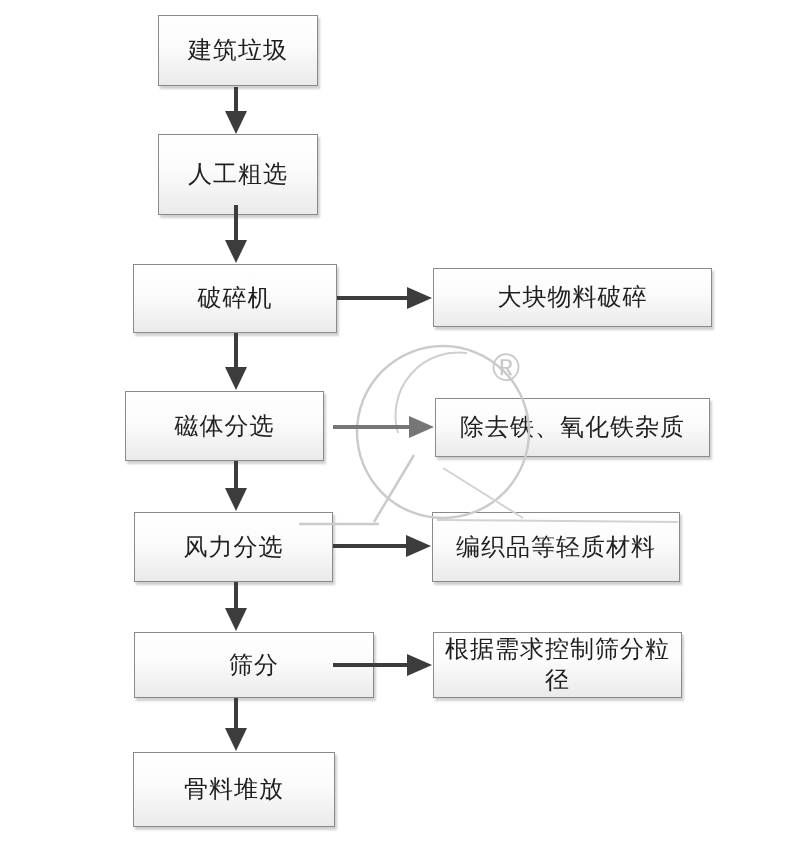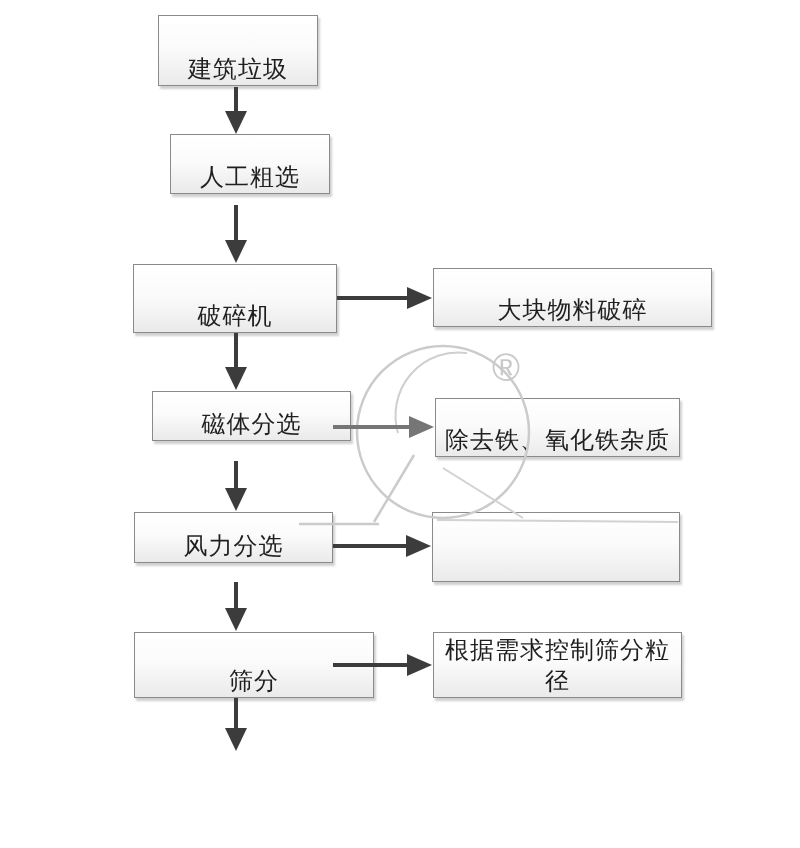--- a/index.html
+++ b/index.html
@@ -11,21 +11,21 @@
     position: relative;
     width: 800px;
     height: 848px;
     background: #ffffff;
     overflow: hidden;
     font-family: "Liberation Serif", serif;
   }
   .flow-node {
     position: absolute;
     display: flex;
-    align-items: flex-end;
+    align-items: center;
     justify-content: center;
     text-align: center;
     box-sizing: border-box;
     border: 1px solid #8a8a8a;
     background: linear-gradient(180deg, #ffffff 0%, #fbfbfb 45%, #eaeaea 100%);
     box-shadow: 2px 3px 2px rgba(150,150,150,0.45);
     color: #1f1f1f;
     font-size: 24px;
     letter-spacing: 1px;
     line-height: 31px;
@@ -108,55 +108,59 @@
     <g stroke="#3c3c3c" fill="#3c3c3c">
       <line x1="333" y1="665" x2="408" y2="665" stroke-width="4"></line>
       <polygon points="407,654 407,676 432,665" stroke="none"></polygon>
     </g>
   </svg>
 
   <div class="flow-node" style="left:158px; top:15px; width:160px; height:71px">
     <span class="node-label">建筑垃圾</span>
   </div>
 
-  <div class="flow-node" style="left:170px; top:134px; width:160px; height:60px">
+  <div class="flow-node" style="left:158px; top:134px; width:160px; height:81px">
     <span class="node-label">人工粗选</span>
   </div>
 
   <div class="flow-node" style="left:133px; top:264px; width:204px; height:69px">
     <span class="node-label">破碎机</span>
   </div>
 
-  <div class="flow-node" style="left:152px; top:391px; width:199px; height:50px">
+  <div class="flow-node" style="left:125px; top:391px; width:199px; height:70px">
     <span class="node-label">磁体分选</span>
   </div>
 
-  <div class="flow-node" style="left:134px; top:512px; width:199px; height:51px">
+  <div class="flow-node" style="left:134px; top:512px; width:199px; height:70px">
     <span class="node-label">风力分选</span>
   </div>
 
   <div class="flow-node" style="left:134px; top:632px; width:240px; height:66px">
     <span class="node-label">筛分</span>
   </div>
 
+  <div class="flow-node" style="left:133px; top:752px; width:202px; height:75px">
+    <span class="node-label">骨料堆放</span>
+  </div>
 
   <div class="flow-node" style="left:433px; top:268px; width:279px; height:59px">
     <span class="node-label">
       <span class="line">大块物料破碎</span>
     </span>
   </div>
 
-  <div class="flow-node" style="left:435px; top:398px; width:245px; height:59px">
+  <div class="flow-node" style="left:435px; top:398px; width:275px; height:59px">
     <span class="node-label">
       <span class="line">除去铁、氧化铁杂质</span>
     </span>
   </div>
 
   <div class="flow-node" style="left:432px; top:512px; width:248px; height:70px">
     <span class="node-label">
+      <span class="line">编织品等轻质材料</span>
     </span>
   </div>
 
   <div class="flow-node" style="left:433px; top:632px; width:249px; height:66px">
     <span class="node-label">
       <span class="line">根据需求控制筛分粒</span>
       <span class="line">径</span>
     </span>
   </div>
 

